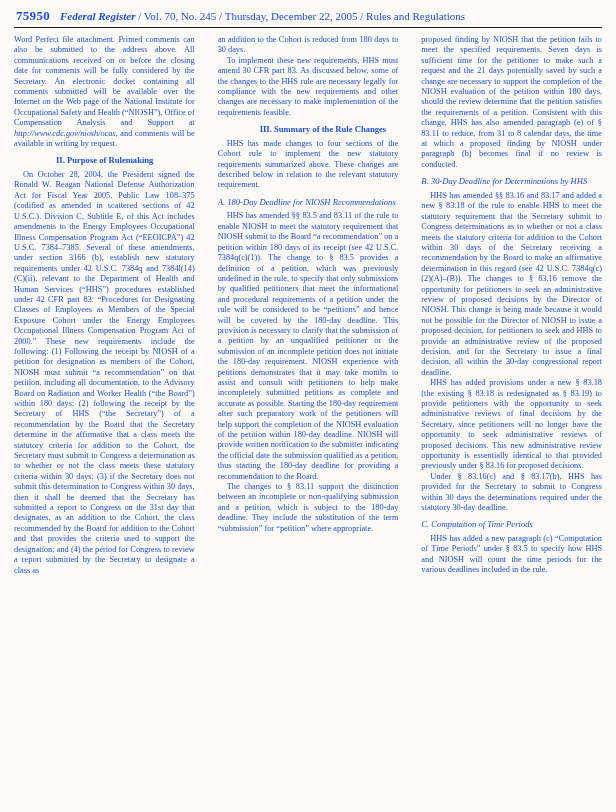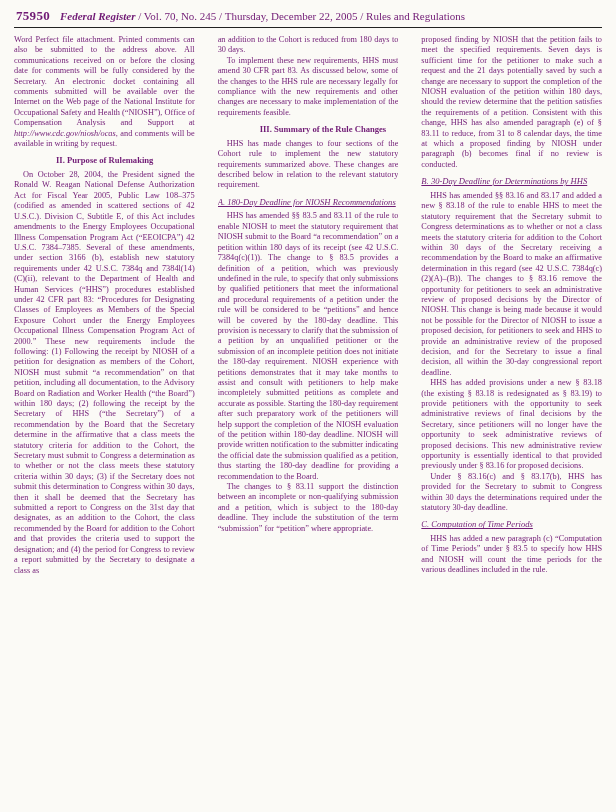--- a/index.html
+++ b/index.html
@@ -6,21 +6,21 @@
     margin: 0;
     padding: 0;
     background: #e8e6e0;
   }
   .page {
     position: relative;
     width: 616px;
     height: 812px;
     margin: 0 auto;
     background: #fbfaf6;
-    color: #701a75;
+    color: #1d4ed8;
     font-family: "Liberation Serif", "DejaVu Serif", serif;
     box-sizing: border-box;
     padding: 8px 14px 6px 14px;
     overflow: hidden;
   }
   .pageheader {
     display: flex;
     align-items: baseline;
     gap: 10px;
     white-space: nowrap;
@@ -74,21 +74,20 @@
     text-indent: 0;
   }
   .column h3.h-bold {
     font-weight: bold;
     font-style: normal;
     padding-left: 42px;
   }
   .column h3.h-italic {
     font-weight: normal;
     font-style: italic;
-    text-decoration: underline;
   }
   .url-em {
     font-style: italic;
   }
 </style>
 </head>
 <body>
 
 <div class="page">
   <div class="pageheader">

